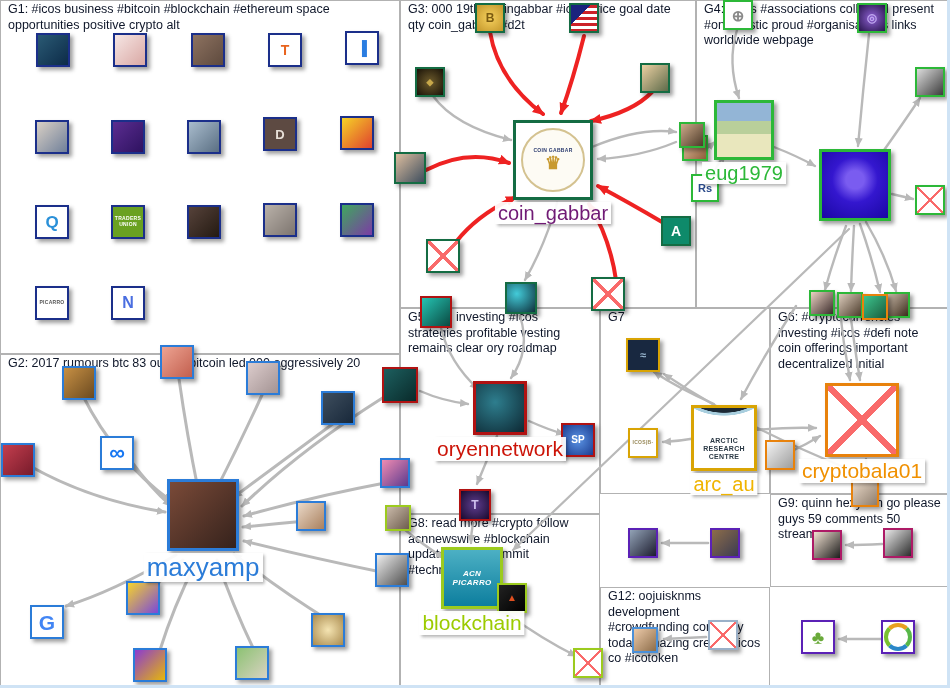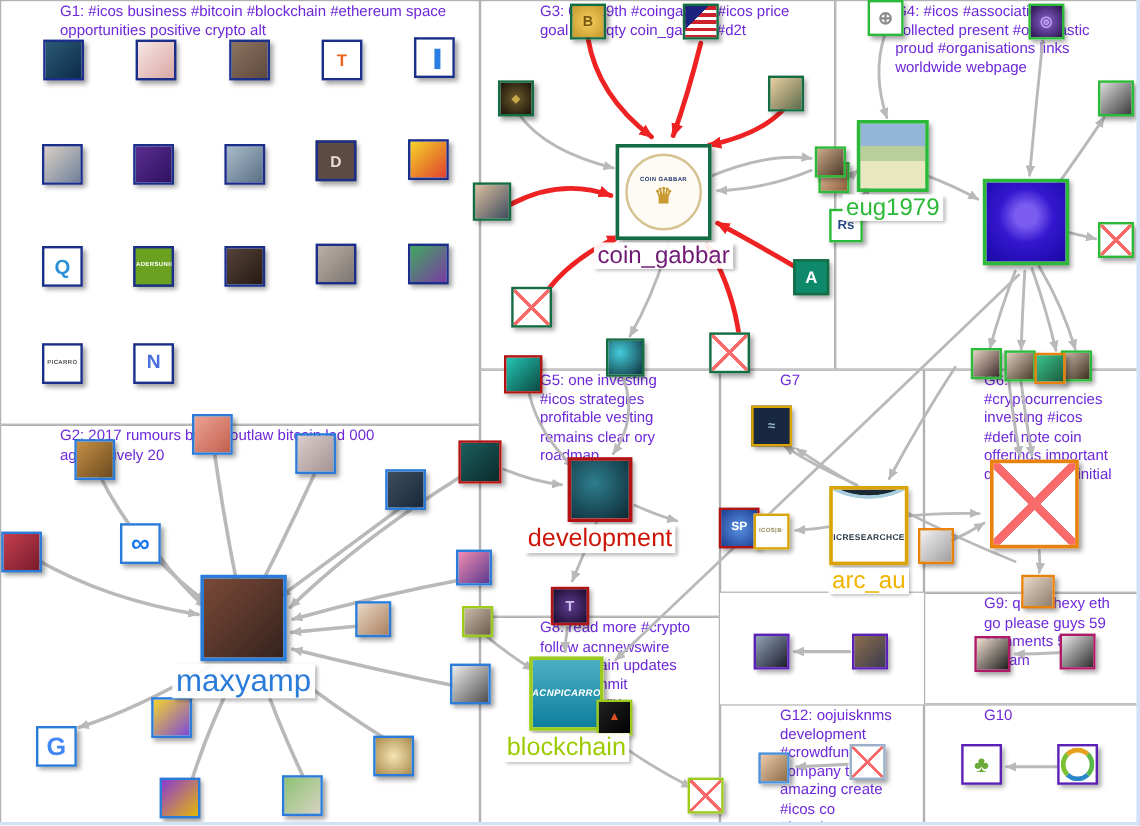--- a/index.html
+++ b/index.html
@@ -1,24 +1,24 @@
 <!DOCTYPE html>
 <html><head>
 <meta charset="utf-8">
 <style>
   html,body{margin:0;padding:0;background:#fff;font-family:"Liberation Sans",sans-serif;}
   .canvas{position:relative;width:950px;height:688px;background:#fff;overflow:hidden;
           box-sizing:border-box;border-right:3px solid #cfe3f5;border-bottom:3px solid #cfe3f5;}
   .panel{position:absolute;border:1px solid #b2b2b2;box-sizing:border-box;}
-  .phead{position:absolute;top:0;left:0;right:1px;padding:1px 21px;font-size:12.5px;color:#6d28d9;line-height:1.24;margin-left:28px;}
+  .phead{position:absolute;top:0;left:0;right:1px;padding:1px 7px;font-size:12.5px;color:#0f172a;line-height:1.24;}
   svg.edges{position:absolute;left:0;top:0;width:950px;height:688px;pointer-events:none;}
   .node{position:absolute;display:flex;align-items:center;justify-content:center;flex-direction:column;
         box-sizing:border-box;box-shadow:2.5px 3px 4px rgba(0,0,0,.38);overflow:hidden;}
   .node .glyph{font-weight:bold;line-height:1;}
-  .node .lines{display:flex;flex-direction:row;align-items:center;line-height:1.15;text-align:center;letter-spacing:.3px;}
+  .node .lines{display:flex;flex-direction:column;align-items:center;line-height:1.15;text-align:center;letter-spacing:.3px;}
   .xbox{background:
         linear-gradient(45deg,transparent 46.5%,#f96a6a 46.5%,#f96a6a 53.5%,transparent 53.5%),
         linear-gradient(-45deg,transparent 46.5%,#f96a6a 46.5%,#f96a6a 53.5%,transparent 53.5%),#fff !important;}
   .coinring{width:82%;height:82%;border:2px solid #d4c290;border-radius:50%;display:flex;flex-direction:column;
             align-items:center;justify-content:center;background:#fdfbf4;gap:1px;}
   .ringel{width:20px;height:20px;border-radius:50%;border:4px solid;
           border-color:#e8a020 #58b848 #2a88c8 #7ac030;background:#fff;}
   .sp-arc .lines{margin-top:36%;}
   .sp-arc{background:radial-gradient(140% 95% at 50% -42%,#1c2935 0 52%,#a8cede 53% 57%,#ffffff 58%) #fff;}
   .nlabel{position:absolute;transform:translateX(-50%);background:rgba(255,255,255,.93);padding:0 3px;
@@ -50,23 +50,20 @@
       <div class="phead">G6: #cryptocurrencies investing #icos #defi note coin offerings important decentralized initial</div>
     </div>
     <div class="panel" style="left: 400px; top: 514px; width: 200px; height: 174px;">
       <div class="phead">G8: read more #crypto follow acnnewswire #blockchain updates #icos summit #technology</div>
     </div>
     <div class="panel" style="left: 770px; top: 494px; width: 180px; height: 93px;">
       <div class="phead">G9: quinn hexy eth go please guys 59 comments 50 stream</div>
     </div>
     <div class="panel" style="left: 600px; top: 587px; width: 170px; height: 101px;">
       <div class="phead">G12: oojuisknms development #crowdfunding company today amazing create #icos co #icotoken</div>
-    </div>
-    <div class="panel" style="left: 770px; top: 587px; width: 180px; height: 101px;">
-      <div class="phead">G10</div>
     </div>
     <svg class="edges" id="edges" viewBox="0 0 950 688" xmlns="http://www.w3.org/2000/svg">
     <defs>
       <marker id="arr-g" markerWidth="12" markerHeight="10" refX="8" refY="4" orient="auto" markerUnits="userSpaceOnUse">
         <path d="M0,0 L9,4 L0,8 z" fill="#b9b9b9"></path>
       </marker>
       <marker id="arr-r" markerWidth="14" markerHeight="12" refX="10" refY="5" orient="auto" markerUnits="userSpaceOnUse">
         <path d="M0,0 L12,5 L0,10 z" fill="#ee2222"></path>
       </marker>
     </defs>
@@ -226,28 +223,29 @@
     <div class="nlabel" style="left: 744px; top: 162px; color: rgb(44, 184, 56); font-size: 20px;">eug1979</div>
     <div class="node" style="left: 819px; top: 149px; width: 72px; height: 72px; border: 3px solid rgb(44, 184, 56); background: radial-gradient(circle at 50% 42%, rgb(122, 92, 240) 0px, rgb(122, 92, 240) 18%, rgb(52, 23, 207) 45%, rgb(26, 7, 163) 100%);"></div>
     <div class="node xbox sp-x" style="left: 915px; top: 185px; width: 30px; height: 30px; border: 2px solid rgb(44, 184, 56);"></div>
     <div class="node" style="left: 809px; top: 290px; width: 26px; height: 26px; border: 2px solid rgb(44, 184, 56); background: linear-gradient(135deg, rgb(234, 210, 194), rgb(60, 44, 44));"></div>
     <div class="node" style="left: 837px; top: 292px; width: 26px; height: 26px; border: 2px solid rgb(44, 184, 56); background: linear-gradient(135deg, rgb(220, 204, 188), rgb(76, 60, 44));"></div>
     <div class="node" style="left: 884px; top: 292px; width: 26px; height: 26px; border: 2px solid rgb(44, 184, 56); background: linear-gradient(135deg, rgb(204, 188, 172), rgb(60, 44, 28));"></div>
     <div class="node" style="left: 862px; top: 294px; width: 26px; height: 26px; border: 2px solid rgb(232, 130, 12); background: linear-gradient(135deg, rgb(60, 196, 142), rgb(26, 92, 60));"></div>
     <div class="node" style="left: 382px; top: 367px; width: 36px; height: 36px; border: 2px solid rgb(177, 18, 18); background: linear-gradient(135deg, rgb(29, 95, 95), rgb(9, 42, 42));"></div>
     <div class="node" style="left: 420px; top: 296px; width: 32px; height: 32px; border: 2px solid rgb(177, 18, 18); background: linear-gradient(135deg, rgb(37, 196, 179), rgb(10, 74, 66));"></div>
     <div class="node" style="left: 473px; top: 381px; width: 54px; height: 54px; border: 3px solid rgb(177, 18, 18); background: radial-gradient(circle at 40% 38%, rgb(46, 126, 142), rgb(13, 40, 51));"></div>
-    <div class="nlabel" style="left: 500px; top: 437px; color: rgb(204, 20, 8); font-size: 21px;">development</div>
-    <div class="node" style="left: 599px; top: 423px; width: 34px; height: 34px; border: 2px solid rgb(177, 18, 18); background: radial-gradient(circle, rgb(90, 147, 228), rgb(28, 61, 144));">
+    <div class="nlabel" style="left: 500px; top: 437px; color: rgb(204, 20, 8); font-size: 21px;">oryennetwork</div>
+    <div class="node" style="left: 561px; top: 423px; width: 34px; height: 34px; border: 2px solid rgb(177, 18, 18); background: radial-gradient(circle, rgb(90, 147, 228), rgb(28, 61, 144));">
       <span class="glyph" style="font-size: 10px; color: rgb(255, 255, 255);">SP</span>
     </div>
     <div class="node" style="left: 459px; top: 489px; width: 32px; height: 32px; border: 2px solid rgb(177, 18, 18); background: radial-gradient(circle, rgb(94, 61, 144), rgb(25, 10, 45));">
       <span class="glyph" style="font-size: 12px; color: rgb(207, 192, 238);">T</span>
     </div>
     <div class="node xbox sp-x" style="left: 825px; top: 383px; width: 74px; height: 74px; border: 3px solid rgb(232, 130, 12);"></div>
+    <div class="nlabel" style="left: 862px; top: 459px; color: rgb(240, 144, 0); font-size: 21px;">cryptobala01</div>
     <div class="node" style="left: 765px; top: 440px; width: 30px; height: 30px; border: 2px solid rgb(232, 130, 12); background: linear-gradient(135deg, rgb(242, 242, 242), rgb(158, 158, 158));"></div>
     <div class="node" style="left: 851px; top: 479px; width: 28px; height: 28px; border: 2px solid rgb(232, 130, 12); background: linear-gradient(135deg, rgb(234, 217, 200), rgb(141, 125, 109));"></div>
     <div class="node" style="left: 626px; top: 338px; width: 34px; height: 34px; border: 2px solid rgb(217, 164, 4); background: rgb(24, 40, 64);">
       <span class="glyph" style="font-size: 11px; color: rgb(154, 184, 208);">≈</span>
     </div>
     <div class="node" style="left: 628px; top: 428px; width: 30px; height: 30px; border: 2px solid rgb(217, 164, 4); background: rgb(255, 255, 255);">
       <div class="lines" style="font-size: 5px; color: rgb(153, 138, 90); font-weight: bold;">
         <span>ICOS|B·</span>
       </div>
     </div>

